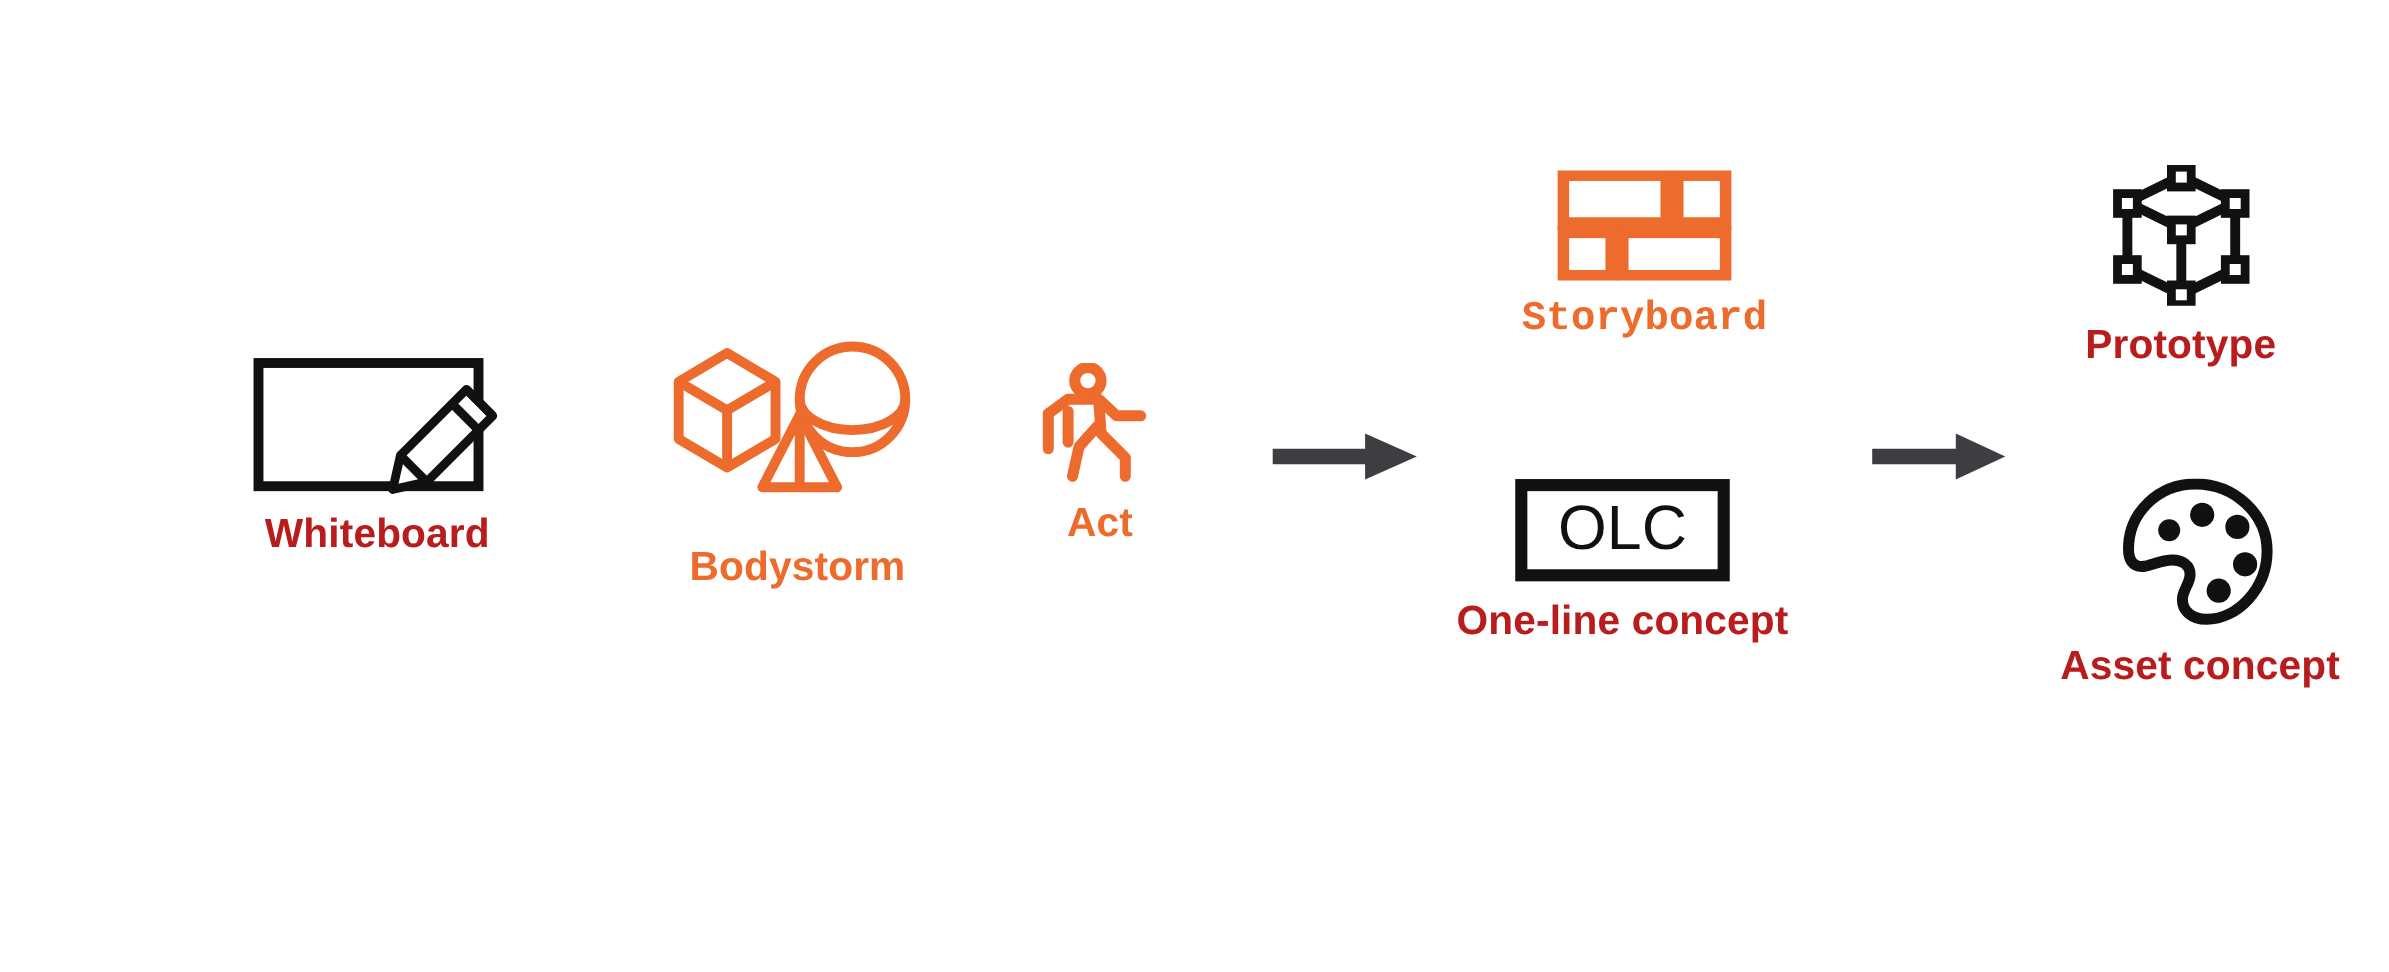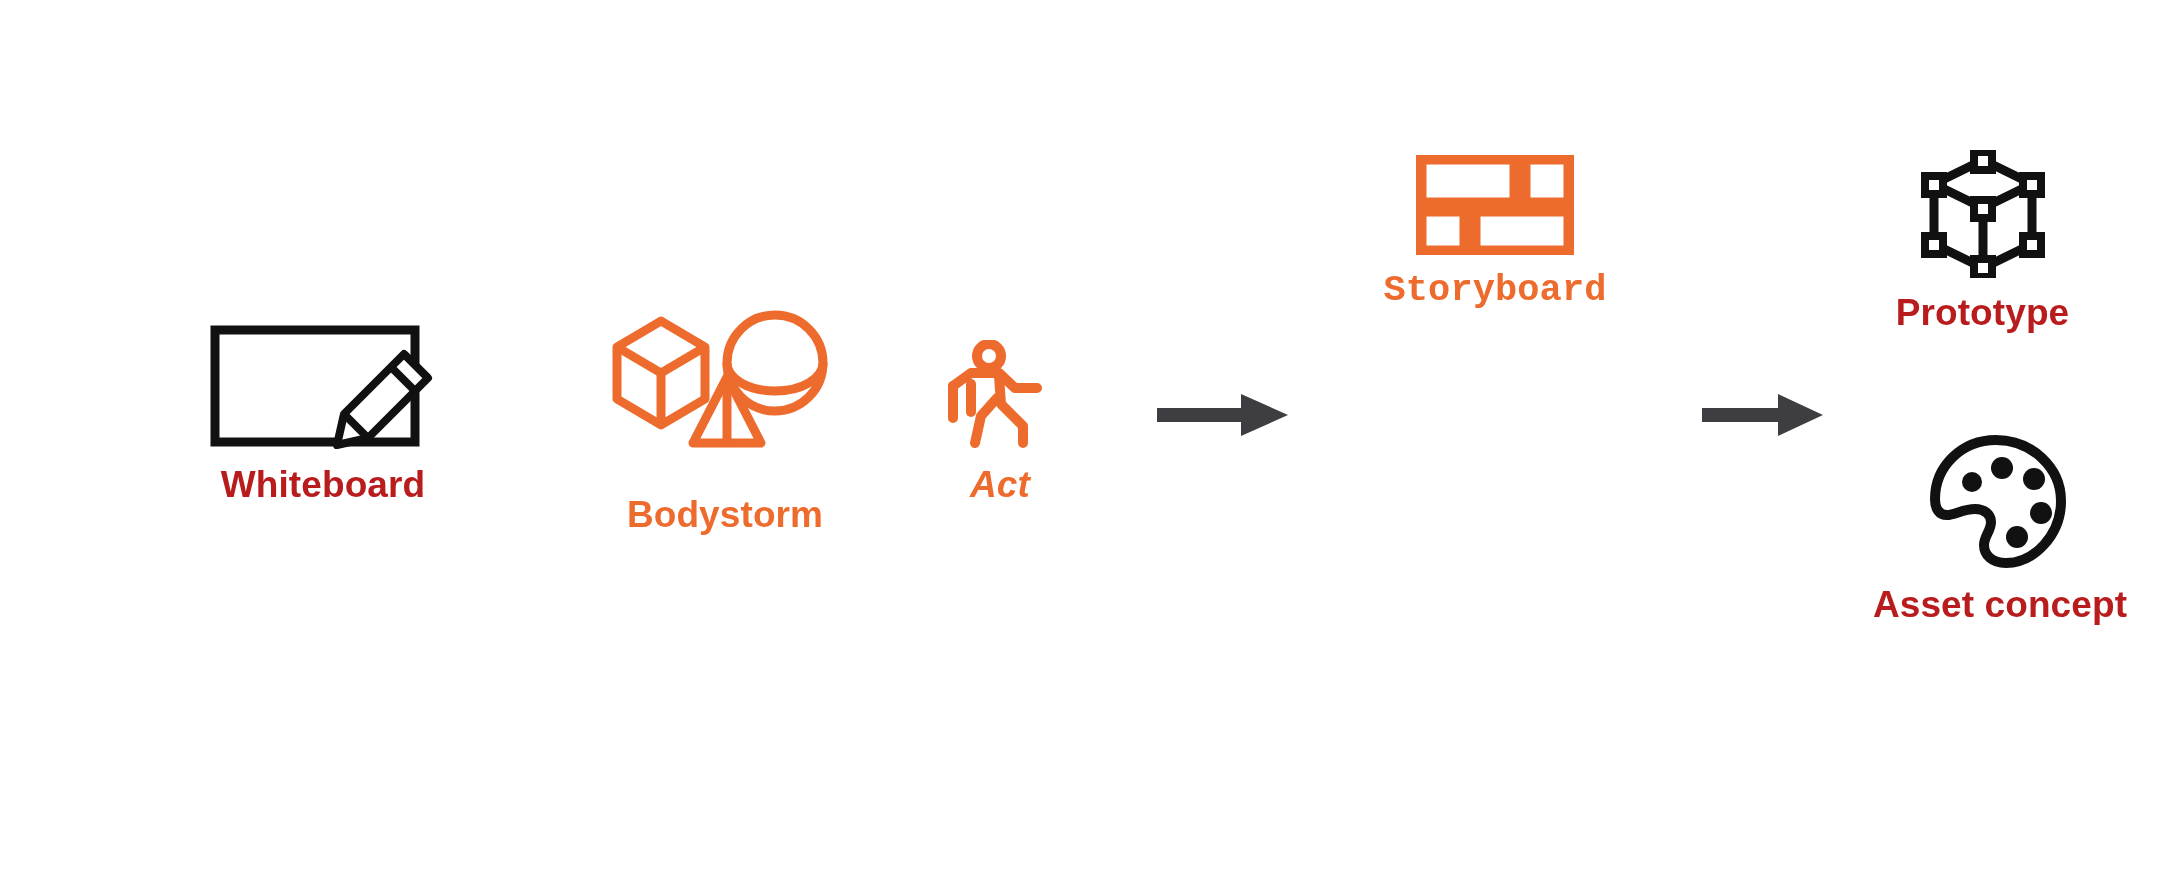--- a/index.html
+++ b/index.html
@@ -48,21 +48,21 @@
     position: absolute;
     line-height: 0;
   }
 </style>
 </head>
 <body>
 
 <div id="canvas">
 
 
-  <div class="node" style="left:208px; top:320px; width:230px;">
+  <div class="node" style="left:228px; top:320px; width:230px;">
     <span class="glyph">
       <svg width="230" height="130" viewBox="0 0 230 130" fill="none" xmlns="http://www.w3.org/2000/svg">
         <rect x="7" y="10" width="200" height="112" stroke="#111111" stroke-width="9" fill="#ffffff"></rect>
         <g stroke="#111111" stroke-width="8" stroke-linejoin="round" fill="#ffffff">
           <path d="M129 125 L136 94 L196 34 L220 58 L160 118 Z"></path>
           <path d="M136 94 L160 118"></path>
           <path d="M196 34 L220 58"></path>
           <path d="M183 47 L207 71"></path>
         </g>
       </svg>
@@ -87,21 +87,21 @@
 
         <g stroke="#ED6B2D" stroke-width="9" stroke-linejoin="round" fill="none">
           <path d="M88 138 L122 72 L156 138 Z"></path>
           <path d="M122 72 L122 138"></path>
         </g>
       </svg>
     </span>
     <span class="caption accent">Bodystorm</span>
   </div>
 
-  <div class="node" style="left:940px; top:340px; width:120px;font-style:italic;">
+  <div class="node" style="left:940px; top:330px; width:120px;">
     <span class="glyph">
       <svg width="118" height="110" viewBox="0 0 118 110" fill="none" xmlns="http://www.w3.org/2000/svg">
         <g stroke="#ED6B2D" stroke-width="10" stroke-linecap="round" stroke-linejoin="round" fill="none">
           <circle cx="48" cy="16" r="12"></circle>
           <path d="M12 46 L30 33 L58 33 L74 48 L96 48"></path>
           <path d="M12 46 L12 78"></path>
           <path d="M30 44 L30 72"></path>
           <path d="M58 36 L60 64 L82 86 L82 103"></path>
           <path d="M56 58 L40 76 L34 103"></path>
         </g>
@@ -121,20 +121,29 @@
       <svg width="158" height="100" viewBox="0 0 158 100" fill="none" xmlns="http://www.w3.org/2000/svg">
         <rect x="5" y="4" width="94" height="44" stroke="#ED6B2D" stroke-width="11" fill="none"></rect>
         <rect x="109" y="4" width="44" height="44" stroke="#ED6B2D" stroke-width="11" fill="none"></rect>
         <rect x="5" y="56" width="44" height="40" stroke="#ED6B2D" stroke-width="11" fill="none"></rect>
         <rect x="59" y="56" width="94" height="40" stroke="#ED6B2D" stroke-width="11" fill="none"></rect>
       </svg>
     </span>
     <span class="caption accent">Storyboard</span>
   </div>
 
+  <div class="node" style="left:1330px; top:435px; width:290px;">
+    <span class="glyph">
+      <svg width="196" height="94" viewBox="0 0 196 94" xmlns="http://www.w3.org/2000/svg">
+        <rect x="6" y="6" width="184" height="82" stroke="#111111" stroke-width="11" fill="#ffffff"></rect>
+        <text id="olc-text" x="98" y="64" text-anchor="middle" font-family="Liberation Sans, sans-serif" font-size="57" font-weight="400" fill="#111111">OLC</text>
+      </svg>
+    </span>
+    <span class="caption">One-line concept</span>
+  </div>
 
   <div class="arrow" style="left:1700px; top:390px;">
     <svg width="125" height="50" viewBox="0 0 125 50" xmlns="http://www.w3.org/2000/svg">
       <path d="M2 18 H78 V4 L123 25 L78 46 V32 H2 Z" fill="#3E3E42"></path>
     </svg>
   </div>
 
   <div class="node" style="left:1870px; top:150px; width:225px;">
     <span class="glyph">
       <svg width="130" height="128" viewBox="0 0 130 128" fill="none" xmlns="http://www.w3.org/2000/svg">

